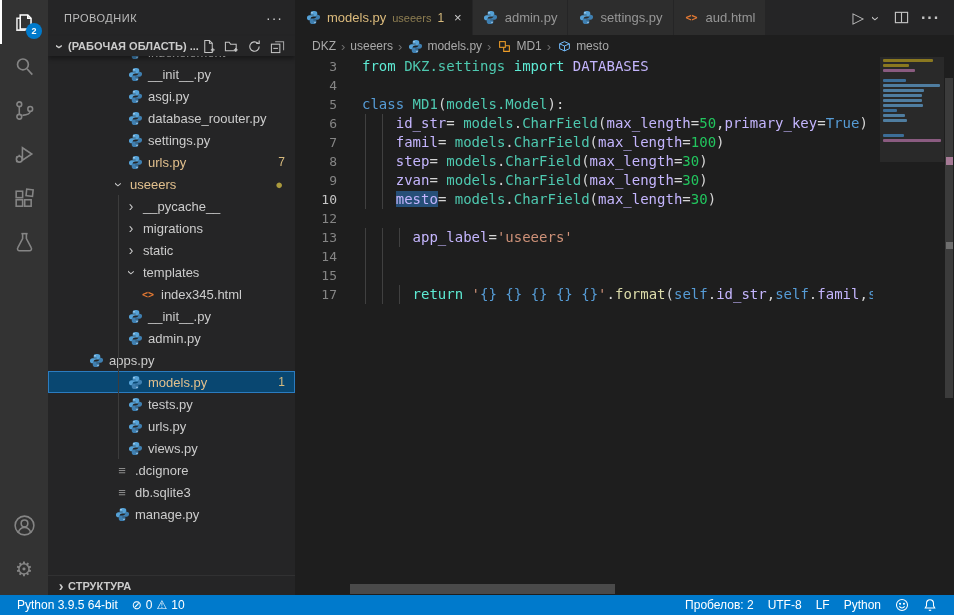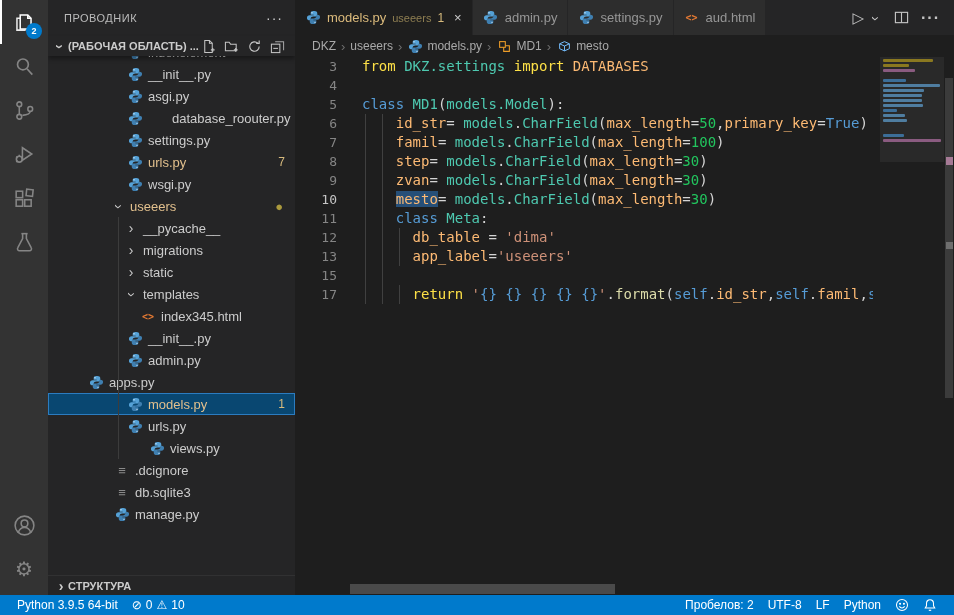--- a/index.html
+++ b/index.html
@@ -54,21 +54,21 @@
   .bc-sep{color:#6e6e6e;font-size:13px;}
   .bc-item{display:flex;align-items:center;gap:4px;cursor:pointer;}
 
   .editor{flex:1;position:relative;overflow:hidden;font-family:"DejaVu Sans Mono",monospace;font-size:14px;line-height:19px;}
   .code{position:absolute;top:0;left:0;right:81px;bottom:0;overflow:hidden;}
   .code-row{display:flex;height:19px;white-space:pre;}
   .ln{width:67px;flex:none;text-align:right;padding-right:25px;box-sizing:border-box;color:#858585;font-size:13px;}
   .ln.cur{color:#c6c6c6;}
   .lt{position:relative;flex:1;color:#d4d4d4;}
   .iguide{position:absolute;top:0;bottom:0;width:1px;background:#404040;}
-  .kw1{color:#fde047;} .kw2{color:#569cd6;} .type{color:#4ec9b0;} .var{color:#fdba74;}
+  .kw1{color:#5eead4;} .kw2{color:#569cd6;} .type{color:#4ec9b0;} .var{color:#c4b5fd;}
   .num{color:#22c55e;} .str{color:#ce9178;} .fn{color:#dcdcaa;} .plain{color:#d4d4d4;}
   .sel{background:#264f78;}
 
   .minimap{position:absolute;top:0;right:10px;width:64px;height:100%;}
   .minimap-slider{position:absolute;top:0;left:0;right:0;height:105px;background:rgba(121,121,121,.12);}
   .mbar{position:absolute;left:3px;height:3px;border-radius:1px;}
   .overview{position:absolute;top:0;right:0;width:10px;height:100%;}
   .ov-slider{position:absolute;top:21px;left:1px;width:8px;height:320px;background:rgba(121,121,121,.32);}
   .ov-mark-pink{position:absolute;top:100px;right:1px;width:7px;height:8px;background:#a67a96;}
   .ov-mark-gray{position:absolute;top:185px;right:1px;width:7px;height:7px;background:#6e6e6e;}
@@ -202,21 +202,21 @@
             <span class="ficon">
               <svg width="15" height="15" viewBox="0 0 16 16">
                 <path fill="#55a1d6" d="M7.9 1C5.9 1 5 1.9 5 3.2V5h3.2v.7H3.8C2.2 5.7 1 6.7 1 8.5S2.2 11 3.8 11H5V9.3C5 7.8 6.3 7 7.8 7h2.4C11.4 7 12 6.2 12 5V3.2C12 1.9 10.8 1 8.9 1z"></path>
                 <path fill="#3f7fb0" d="M8.1 15c2 0 2.9-.9 2.9-2.2V11H7.8v-.7h4.4c1.6 0 2.8-1 2.8-2.8S13.8 5 12.2 5H11v1.7C11 8.2 9.7 9 8.2 9H5.8C4.6 9 4 9.8 4 11v1.8C4 14.1 5.2 15 7.1 15z"></path>
                 <circle cx="6.4" cy="2.9" r=".7" fill="#d6e9f7"></circle>
                 <circle cx="9.6" cy="13.1" r=".7" fill="#d6e9f7"></circle>
               </svg>
             </span>
             <span class="label">asgi.py</span>
           </div>
-          <div class="trow" style="padding-left: 79px; gap: 24px;">
+          <div class="trow" style="padding-left: 79px;">
             <span class="ficon">
               <svg width="15" height="15" viewBox="0 0 16 16">
                 <path fill="#55a1d6" d="M7.9 1C5.9 1 5 1.9 5 3.2V5h3.2v.7H3.8C2.2 5.7 1 6.7 1 8.5S2.2 11 3.8 11H5V9.3C5 7.8 6.3 7 7.8 7h2.4C11.4 7 12 6.2 12 5V3.2C12 1.9 10.8 1 8.9 1z"></path>
                 <path fill="#3f7fb0" d="M8.1 15c2 0 2.9-.9 2.9-2.2V11H7.8v-.7h4.4c1.6 0 2.8-1 2.8-2.8S13.8 5 12.2 5H11v1.7C11 8.2 9.7 9 8.2 9H5.8C4.6 9 4 9.8 4 11v1.8C4 14.1 5.2 15 7.1 15z"></path>
                 <circle cx="6.4" cy="2.9" r=".7" fill="#d6e9f7"></circle>
                 <circle cx="9.6" cy="13.1" r=".7" fill="#d6e9f7"></circle>
               </svg>
             </span>
             <span class="label">database_roouter.py</span>
           </div>
@@ -235,31 +235,20 @@
             <span class="ficon">
               <svg width="15" height="15" viewBox="0 0 16 16">
                 <path fill="#55a1d6" d="M7.9 1C5.9 1 5 1.9 5 3.2V5h3.2v.7H3.8C2.2 5.7 1 6.7 1 8.5S2.2 11 3.8 11H5V9.3C5 7.8 6.3 7 7.8 7h2.4C11.4 7 12 6.2 12 5V3.2C12 1.9 10.8 1 8.9 1z"></path>
                 <path fill="#3f7fb0" d="M8.1 15c2 0 2.9-.9 2.9-2.2V11H7.8v-.7h4.4c1.6 0 2.8-1 2.8-2.8S13.8 5 12.2 5H11v1.7C11 8.2 9.7 9 8.2 9H5.8C4.6 9 4 9.8 4 11v1.8C4 14.1 5.2 15 7.1 15z"></path>
                 <circle cx="6.4" cy="2.9" r=".7" fill="#d6e9f7"></circle>
                 <circle cx="9.6" cy="13.1" r=".7" fill="#d6e9f7"></circle>
               </svg>
             </span>
             <span class="label">urls.py</span>
             <span class="badge-num">7</span>
-          </div>
-          <div class="trow" style="padding-left: 79px;">
-            <span class="ficon">
-              <svg width="15" height="15" viewBox="0 0 16 16">
-                <path fill="#55a1d6" d="M7.9 1C5.9 1 5 1.9 5 3.2V5h3.2v.7H3.8C2.2 5.7 1 6.7 1 8.5S2.2 11 3.8 11H5V9.3C5 7.8 6.3 7 7.8 7h2.4C11.4 7 12 6.2 12 5V3.2C12 1.9 10.8 1 8.9 1z"></path>
-                <path fill="#3f7fb0" d="M8.1 15c2 0 2.9-.9 2.9-2.2V11H7.8v-.7h4.4c1.6 0 2.8-1 2.8-2.8S13.8 5 12.2 5H11v1.7C11 8.2 9.7 9 8.2 9H5.8C4.6 9 4 9.8 4 11v1.8C4 14.1 5.2 15 7.1 15z"></path>
-                <circle cx="6.4" cy="2.9" r=".7" fill="#d6e9f7"></circle>
-                <circle cx="9.6" cy="13.1" r=".7" fill="#d6e9f7"></circle>
-              </svg>
-            </span>
-            <span class="label">wsgi.py</span>
           </div>
           <div class="trow mod" style="padding-left: 63px;">
             <span class="chev exp">›</span>
             <span class="label">useeers</span>
             <span class="dot">●</span>
           </div>
           <div class="trow" style="padding-left: 76px;">
             <span class="tguide"></span>
             <span class="chev">›</span>
             <span class="label">__pycache__</span>
@@ -338,23 +327,35 @@
           <div class="trow" style="padding-left: 79px;">
             <span class="tguide"></span>
             <span class="ficon">
               <svg width="15" height="15" viewBox="0 0 16 16">
                 <path fill="#55a1d6" d="M7.9 1C5.9 1 5 1.9 5 3.2V5h3.2v.7H3.8C2.2 5.7 1 6.7 1 8.5S2.2 11 3.8 11H5V9.3C5 7.8 6.3 7 7.8 7h2.4C11.4 7 12 6.2 12 5V3.2C12 1.9 10.8 1 8.9 1z"></path>
                 <path fill="#3f7fb0" d="M8.1 15c2 0 2.9-.9 2.9-2.2V11H7.8v-.7h4.4c1.6 0 2.8-1 2.8-2.8S13.8 5 12.2 5H11v1.7C11 8.2 9.7 9 8.2 9H5.8C4.6 9 4 9.8 4 11v1.8C4 14.1 5.2 15 7.1 15z"></path>
                 <circle cx="6.4" cy="2.9" r=".7" fill="#d6e9f7"></circle>
                 <circle cx="9.6" cy="13.1" r=".7" fill="#d6e9f7"></circle>
               </svg>
             </span>
+            <span class="label">tests.py</span>
+          </div>
+          <div class="trow" style="padding-left: 79px;">
+            <span class="tguide"></span>
+            <span class="ficon">
+              <svg width="15" height="15" viewBox="0 0 16 16">
+                <path fill="#55a1d6" d="M7.9 1C5.9 1 5 1.9 5 3.2V5h3.2v.7H3.8C2.2 5.7 1 6.7 1 8.5S2.2 11 3.8 11H5V9.3C5 7.8 6.3 7 7.8 7h2.4C11.4 7 12 6.2 12 5V3.2C12 1.9 10.8 1 8.9 1z"></path>
+                <path fill="#3f7fb0" d="M8.1 15c2 0 2.9-.9 2.9-2.2V11H7.8v-.7h4.4c1.6 0 2.8-1 2.8-2.8S13.8 5 12.2 5H11v1.7C11 8.2 9.7 9 8.2 9H5.8C4.6 9 4 9.8 4 11v1.8C4 14.1 5.2 15 7.1 15z"></path>
+                <circle cx="6.4" cy="2.9" r=".7" fill="#d6e9f7"></circle>
+                <circle cx="9.6" cy="13.1" r=".7" fill="#d6e9f7"></circle>
+              </svg>
+            </span>
             <span class="label">urls.py</span>
           </div>
-          <div class="trow" style="padding-left: 101px;">
+          <div class="trow" style="padding-left: 79px;">
             <span class="tguide"></span>
             <span class="ficon">
               <svg width="15" height="15" viewBox="0 0 16 16">
                 <path fill="#55a1d6" d="M7.9 1C5.9 1 5 1.9 5 3.2V5h3.2v.7H3.8C2.2 5.7 1 6.7 1 8.5S2.2 11 3.8 11H5V9.3C5 7.8 6.3 7 7.8 7h2.4C11.4 7 12 6.2 12 5V3.2C12 1.9 10.8 1 8.9 1z"></path>
                 <path fill="#3f7fb0" d="M8.1 15c2 0 2.9-.9 2.9-2.2V11H7.8v-.7h4.4c1.6 0 2.8-1 2.8-2.8S13.8 5 12.2 5H11v1.7C11 8.2 9.7 9 8.2 9H5.8C4.6 9 4 9.8 4 11v1.8C4 14.1 5.2 15 7.1 15z"></path>
                 <circle cx="6.4" cy="2.9" r=".7" fill="#d6e9f7"></circle>
                 <circle cx="9.6" cy="13.1" r=".7" fill="#d6e9f7"></circle>
               </svg>
             </span>
             <span class="label">views.py</span>
@@ -489,23 +490,23 @@
       <div class="editor">
         <div class="code" id="code">
             <div class="code-row"><span class="ln">3</span><span class="lt"><span class="kw1">from</span><span class="plain"> </span><span class="type">DKZ.settings</span><span class="plain"> </span><span class="kw1">import</span><span class="plain"> </span><span class="var">DATABASES</span></span></div>
             <div class="code-row"><span class="ln">4</span><span class="lt"></span></div>
             <div class="code-row"><span class="ln">5</span><span class="lt"><span class="kw2">class</span><span class="plain"> </span><span class="type">MD1</span><span class="plain">(</span><span class="type">models.Model</span><span class="plain">):</span></span></div>
             <div class="code-row"><span class="ln">6</span><span class="lt"><span class="iguide" style="left: 3px;"></span><span class="iguide" style="left: 20px;"></span><span class="plain">    </span><span class="var">id_str</span><span class="plain">= </span><span class="type">models</span><span class="plain">.</span><span class="type">CharField</span><span class="plain">(</span><span class="var">max_length</span><span class="plain">=</span><span class="num">50</span><span class="plain">,</span><span class="var">primary_key</span><span class="plain">=</span><span class="kw2">True</span><span class="plain">)</span></span></div>
             <div class="code-row"><span class="ln">7</span><span class="lt"><span class="iguide" style="left: 3px;"></span><span class="iguide" style="left: 20px;"></span><span class="plain">    </span><span class="var">famil</span><span class="plain">= </span><span class="type">models</span><span class="plain">.</span><span class="type">CharField</span><span class="plain">(</span><span class="var">max_length</span><span class="plain">=</span><span class="num">100</span><span class="plain">)</span></span></div>
             <div class="code-row"><span class="ln">8</span><span class="lt"><span class="iguide" style="left: 3px;"></span><span class="iguide" style="left: 20px;"></span><span class="plain">    </span><span class="var">step</span><span class="plain">= </span><span class="type">models</span><span class="plain">.</span><span class="type">CharField</span><span class="plain">(</span><span class="var">max_length</span><span class="plain">=</span><span class="num">30</span><span class="plain">)</span></span></div>
             <div class="code-row"><span class="ln">9</span><span class="lt"><span class="iguide" style="left: 3px;"></span><span class="iguide" style="left: 20px;"></span><span class="plain">    </span><span class="var">zvan</span><span class="plain">= </span><span class="type">models</span><span class="plain">.</span><span class="type">CharField</span><span class="plain">(</span><span class="var">max_length</span><span class="plain">=</span><span class="num">30</span><span class="plain">)</span></span></div>
             <div class="code-row"><span class="ln cur">10</span><span class="lt"><span class="iguide" style="left: 3px;"></span><span class="iguide" style="left: 20px;"></span><span class="plain">    </span><span class="var sel">mesto</span><span class="plain">= </span><span class="type">models</span><span class="plain">.</span><span class="type">CharField</span><span class="plain">(</span><span class="var">max_length</span><span class="plain">=</span><span class="num">30</span><span class="plain">)</span></span></div>
-            <div class="code-row"><span class="ln">11</span><span class="lt"><span class="iguide" style="left: 3px;"></span><span class="iguide" style="left: 20px;"></span><span class="plain">    </span><span class="kw2">class</span><span class="plain"> </span><span class="type">Meta</span><span class="plain">:</span></span></div>
-            <div class="code-row"><span class="ln">12</span><span class="lt"><span class="iguide" style="left: 3px;"></span><span class="iguide" style="left: 20px;"></span><span class="iguide" style="left: 37px;"></span><span class="plain">      </span><span class="var">db_table</span><span class="plain"> = </span><span class="str">'dima'</span></span></div>
+            <div class="code-row"><span class="ln">12</span></div>
             <div class="code-row"><span class="ln">13</span><span class="lt"><span class="iguide" style="left: 3px;"></span><span class="iguide" style="left: 20px;"></span><span class="iguide" style="left: 37px;"></span><span class="plain">      </span><span class="var">app_label</span><span class="plain">=</span><span class="str">'useeers'</span></span></div>
+            <div class="code-row"><span class="ln">14</span><span class="lt"><span class="iguide" style="left: 3px;"></span><span class="iguide" style="left: 20px;"></span></span></div>
             <div class="code-row"><span class="ln">15</span><span class="lt"><span class="iguide" style="left: 3px;"></span><span class="iguide" style="left: 20px;"></span></span></div>
             <div class="code-row"><span class="ln">17</span><span class="lt"><span class="iguide" style="left: 3px;"></span><span class="iguide" style="left: 20px;"></span><span class="iguide" style="left: 37px;"></span><span class="plain">      </span><span class="kw1">return</span><span class="plain"> </span><span class="str">'</span><span class="kw2">{}</span><span class="str"> </span><span class="kw2">{}</span><span class="str"> </span><span class="kw2">{}</span><span class="str"> </span><span class="kw2">{}</span><span class="str"> </span><span class="kw2">{}</span><span class="str">'</span><span class="plain">.</span><span class="fn">format</span><span class="plain">(</span><span class="kw2">self</span><span class="plain">.</span><span class="var">id_str</span><span class="plain">,</span><span class="kw2">self</span><span class="plain">.</span><span class="var">famil</span><span class="plain">,</span><span class="kw2">s</span></span></div>
           </div>
         <div class="minimap" id="minimap">
           <div class="minimap-slider"></div>
         <div class="mbar" style="top: 2px; width: 50px; background: rgb(138, 120, 32);"></div>
             <div class="mbar" style="top: 7px; width: 26px; background: rgb(138, 120, 32);"></div>
             <div class="mbar" style="top: 12px; width: 32px; background: rgb(138, 91, 128);"></div>
             <div class="mbar" style="top: 22px; width: 23px; background: rgb(60, 110, 152);"></div>
             <div class="mbar" style="top: 27px; width: 57px; background: rgb(79, 125, 160);"></div>

